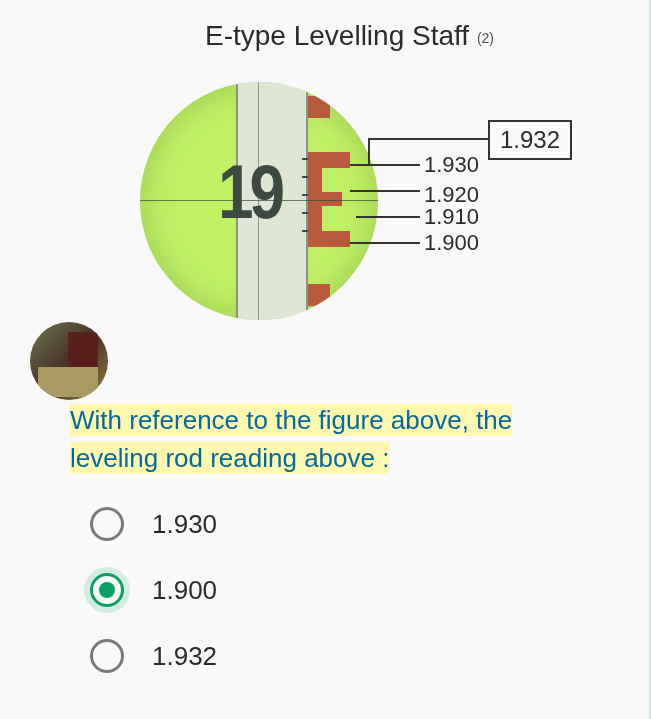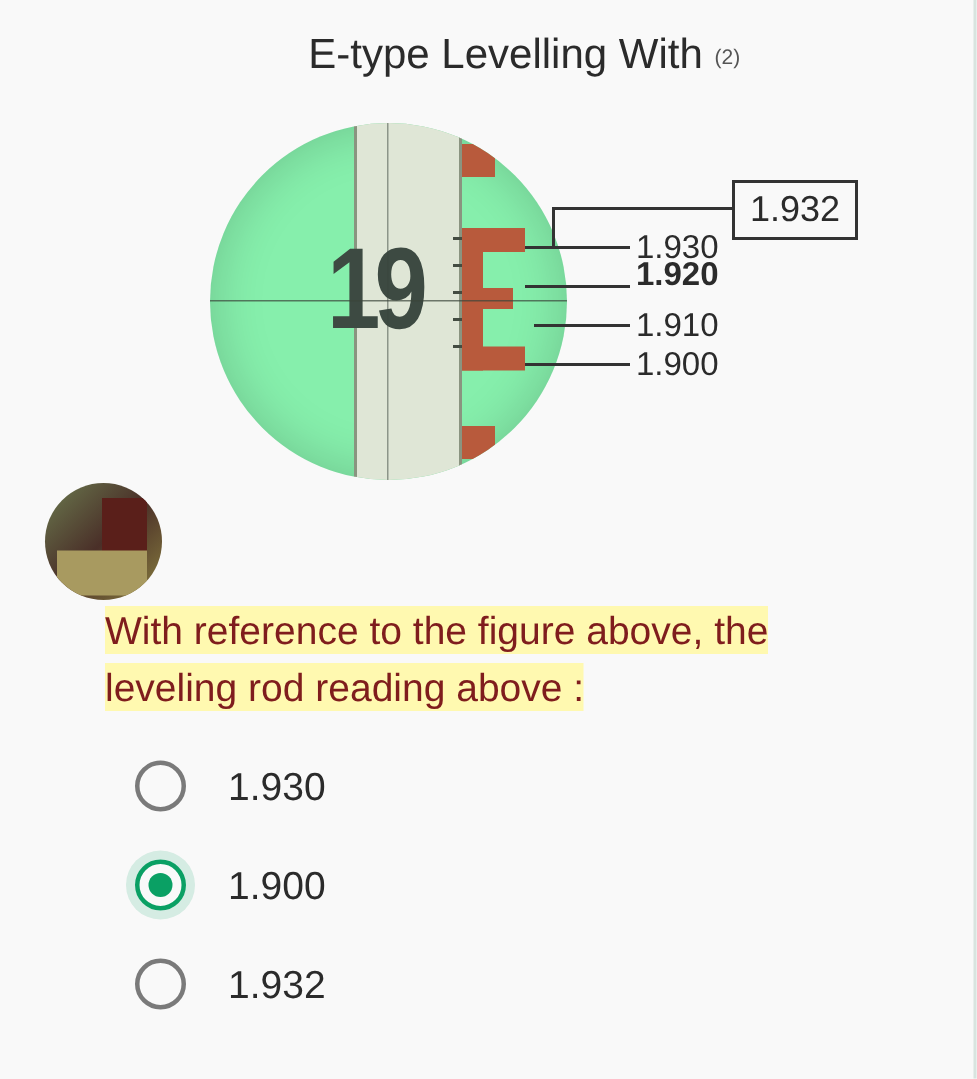--- a/index.html
+++ b/index.html
@@ -33,21 +33,21 @@
     height: 290px;
     margin-bottom: 30px;
   }
   .scope-circle {
     position: absolute;
     left: 110px;
     top: 0;
     width: 238px;
     height: 238px;
     border-radius: 50%;
-    background: #86efac;
+    background: #bef264;
     overflow: hidden;
     box-shadow: inset 0 0 35px rgba(0,0,0,0.18);
   }
   .staff-body {
     position: absolute;
     left: 96px;
     top: 0;
     width: 72px;
     height: 238px;
     background: #dfe6d6;
@@ -146,21 +146,21 @@
     height: 78px;
     border-radius: 50%;
     background: linear-gradient(135deg, #6b7a4f 0%, #4a2f28 50%, #8a8040 100%);
     overflow: hidden;
   }
   .thumb-inner1 { position:absolute; left:38px; top:10px; width:30px; height:40px; background:#5a1f1a; }
   .thumb-inner2 { position:absolute; left:8px; top:45px; width:60px; height:30px; background:#a89a60; }
   .question {
     font-size: 26px;
     line-height: 1.45;
-    color: #7f1d1d;
+    color: #0369a1;
     margin-left: 40px;
     margin-bottom: 30px;
   }
   .hl {
     background: #fff9b0;
     padding: 1px 0;
   }
   .options {
     margin-left: 60px;
   }
@@ -197,21 +197,21 @@
     font-size: 26px;
     color: #2b2b2b;
   }
 </style>
 </head>
 <body>
 
 <div class="container">
 
   <div class="title">
-    <span>E-type Levelling With</span>
+    <span>E-type Levelling Staff</span>
     <span class="title-sub">(2)</span>
   </div>
 
   <div class="figure-area">
 
     <div class="scope-circle">
       <div class="staff-body"></div>
       <div class="e-top"></div>
       <div class="e-shape">
         <div class="e-bar e-v"></div>
@@ -234,21 +234,21 @@
     <div class="leader" style="left:320px; top:108px; width:70px;"></div>
     <div class="leader" style="left:326px; top:134px; width:64px;"></div>
     <div class="leader" style="left:320px; top:160px; width:70px;"></div>
 
     <div class="leader" style="left:338px; top:56px; width:120px;"></div>
     <div class="leader" style="left:338px; top:56px; width:2px; height:26px;"></div>
 
     <div class="boxed-val" style="left:458px; top:38px;">1.932</div>
 
     <div class="staff-label" style="left:394px; top:70px;">1.930</div>
-    <div class="staff-label" style="left:394px; top:88px;font-weight:bold;">1.920</div>
+    <div class="staff-label" style="left:394px; top:100px;">1.920</div>
     <div class="staff-label" style="left:394px; top:122px;text-align:right;">1.910</div>
     <div class="staff-label" style="left:394px; top:148px;">1.900</div>
 
     <div class="thumb">
       <div class="thumb-inner1"></div>
       <div class="thumb-inner2"></div>
     </div>
   </div>
 
   <div class="question">

